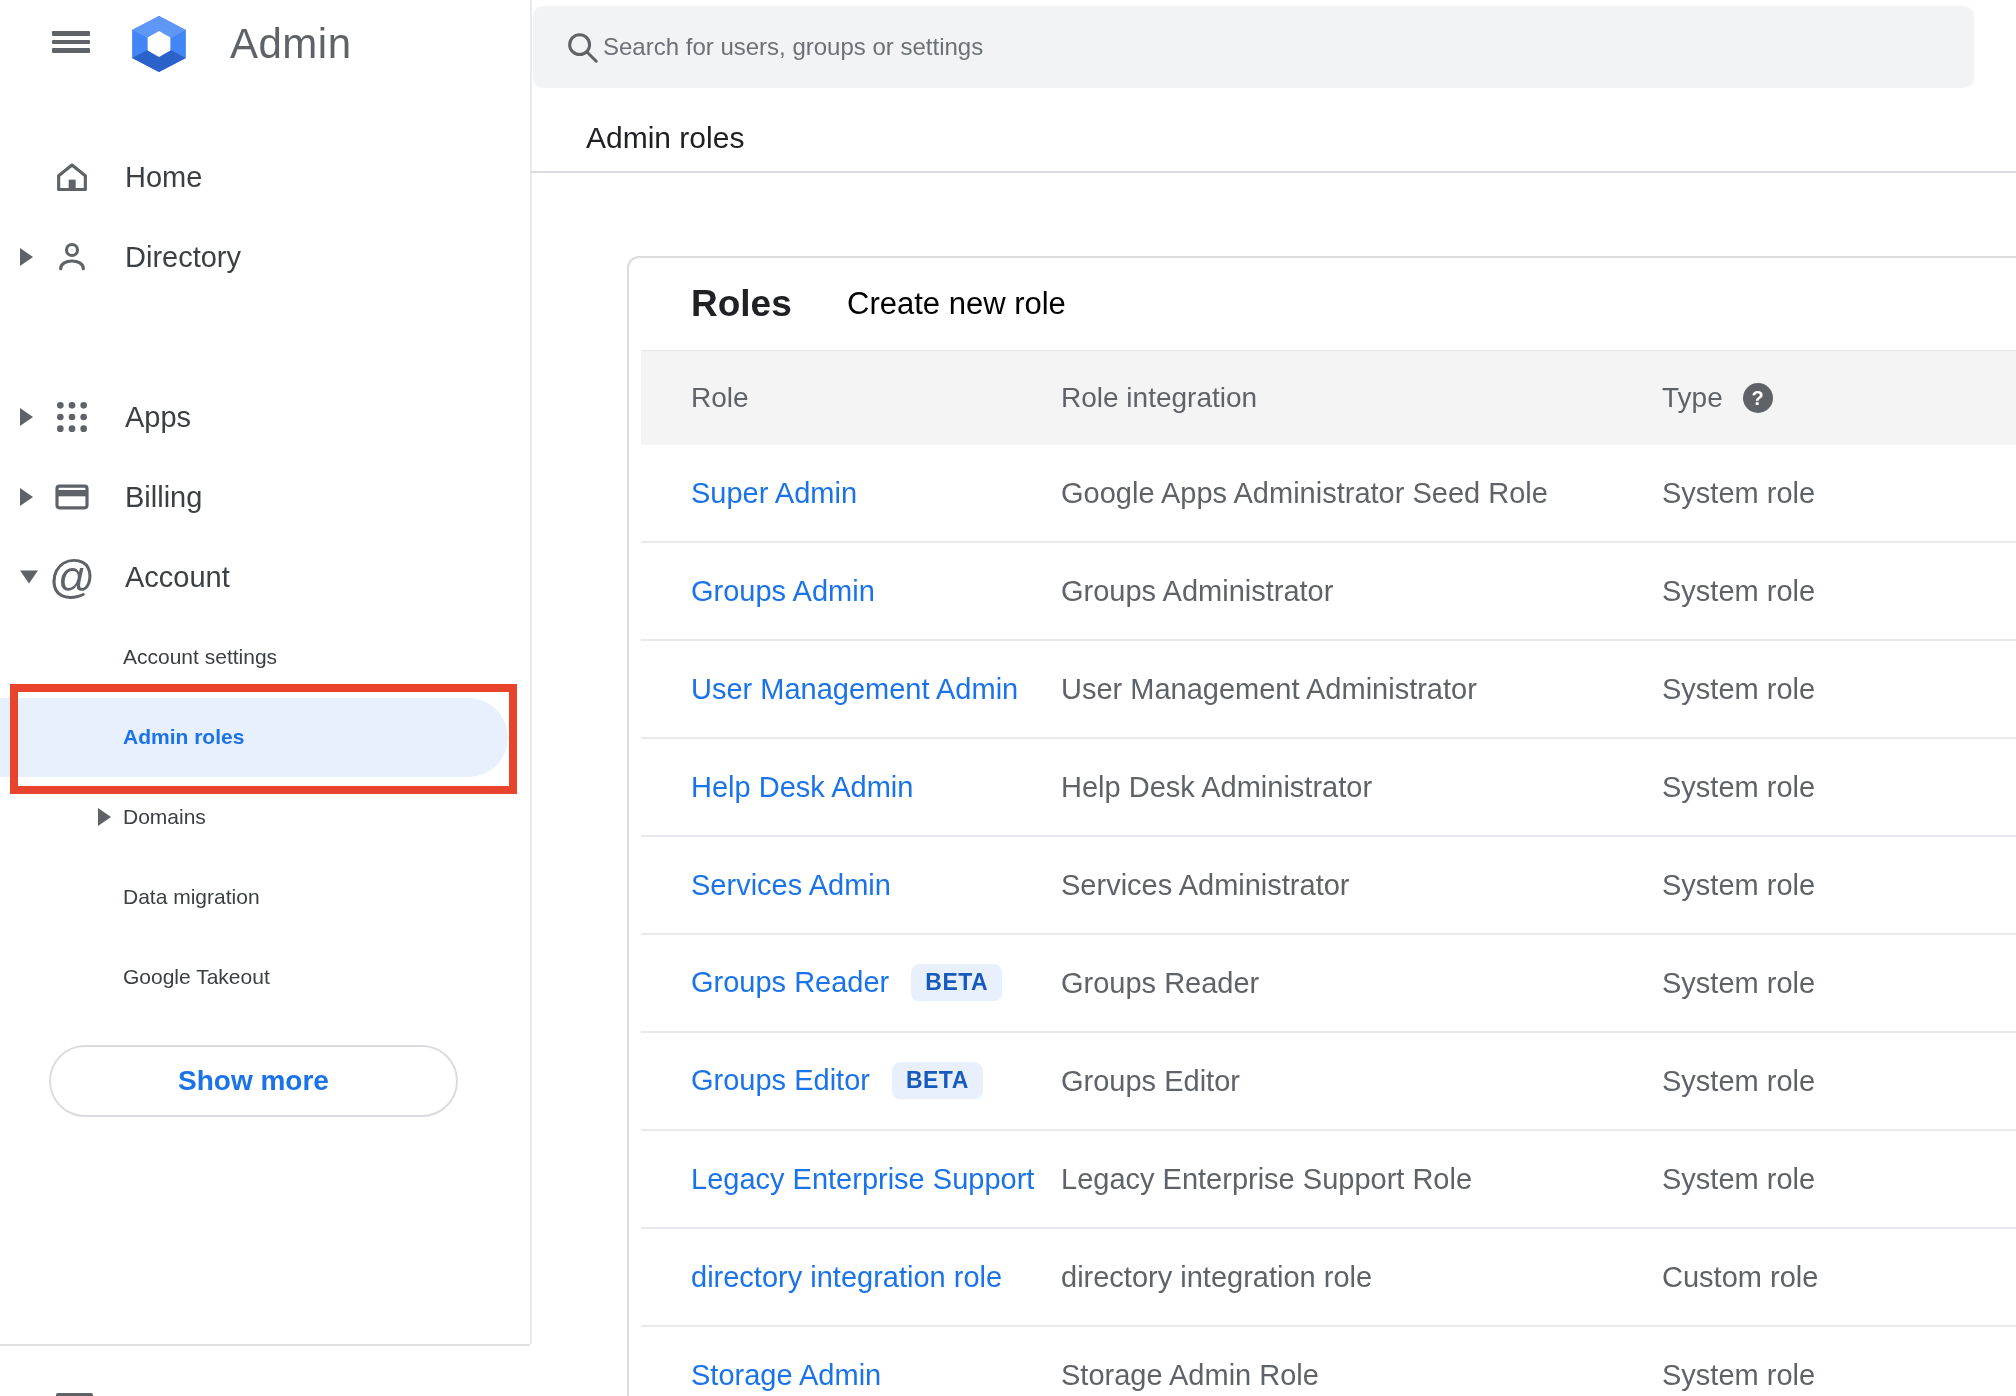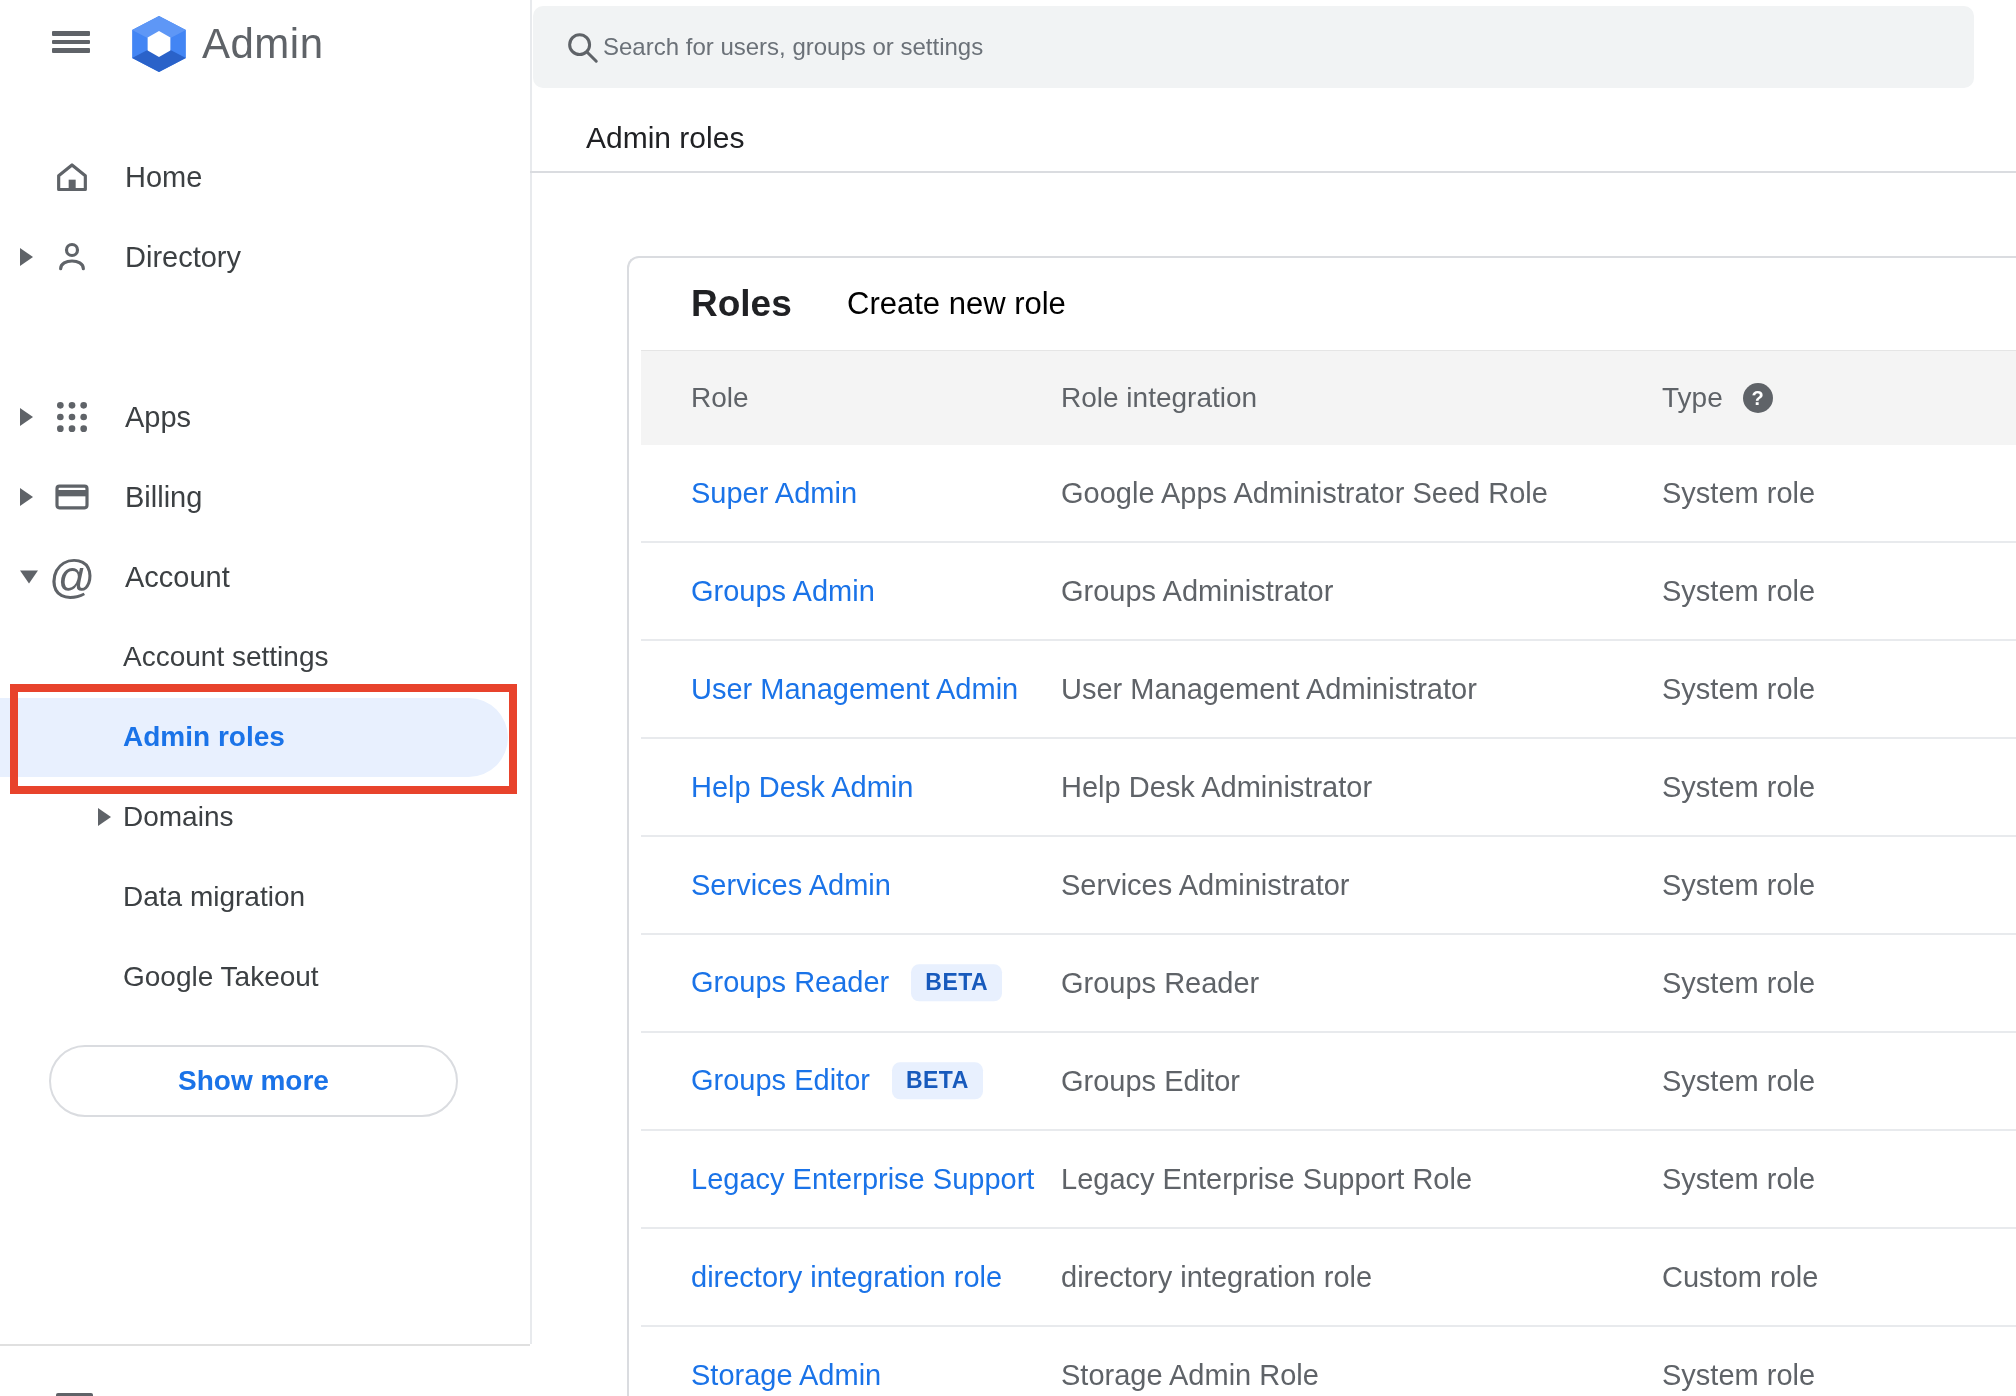--- a/index.html
+++ b/index.html
@@ -5,31 +5,31 @@
   html,body{margin:0;padding:0;}
   body{
     width:2016px;height:1396px;position:relative;overflow:hidden;
     background:#fff;font-family:"Liberation Sans","DejaVu Sans",sans-serif;
     -webkit-font-smoothing:antialiased;
   }
   
   .sidebar{position:absolute;left:0;top:0;width:530px;height:1344px;background:#fff;border-right:2px solid #e8eaed;}
   .hamburger{position:absolute;left:52px;top:31px;width:38px;height:22px;cursor:pointer;}
   .hamburger span{display:block;width:38px;height:4.5px;background:#5f6368;margin-bottom:4.2px;border-radius:1px;}
-  .brand{position:absolute;left:128px;top:14px;height:60px;display:flex;align-items:center;}
+  .brand{position:absolute;left:128px;top:14px;height:60px;display:flex;align-items:center;gap:28px;}
   .brand svg{width:62px;height:56px;}
   .brand-text{font-size:42px;color:#5f6368;margin-left:12px;letter-spacing:0.5px;}
   .nav-item,.sub-item{position:absolute;left:0;width:528px;height:80px;cursor:pointer;}
   .tri-right{width:0;height:0;border-top:9px solid transparent;border-bottom:9px solid transparent;border-left:13px solid #5f6368;}
   .tri-down{width:0;height:0;border-left:9px solid transparent;border-right:9px solid transparent;border-top:13px solid #5f6368;}
   .nav-item .tri{position:absolute;left:20px;top:50%;transform:translateY(-50%);}
   .nav-item .nicon{position:absolute;left:50px;top:50%;transform:translateY(-50%);width:44px;height:44px;display:flex;align-items:center;justify-content:center;}
   .at-glyph{font-size:46px;color:#5f6368;line-height:1;}
   .nav-item .nlabel{position:absolute;left:125px;top:50%;transform:translateY(-50%);font-size:29px;color:#3c4043;}
-  .sub-item .slabel{position:absolute;left:123px;top:50%;transform:translateY(-50%);font-size:28px;color:#3c4043;}
+  .sub-item .slabel{position:absolute;left:123px;top:50%;transform:translateY(-50%);font-size:21px;color:#3c4043;}
   .sub-item .tri{position:absolute;left:98px;top:50%;transform:translateY(-50%);}
   .sub-item.selected .slabel{color:#1a73e8;font-weight:700;}
   .sel-pill{position:absolute;left:0;top:698px;width:508px;height:79px;background:#e8f0fe;border-radius:0 40px 40px 0;}
   .red-box{position:absolute;left:10px;top:684px;width:507px;height:110px;border:8px solid #e8432c;box-sizing:border-box;z-index:5;}
   .show-more{position:absolute;left:49px;top:1045px;width:409px;height:72px;border:2px solid #dadce0;border-radius:36px;
     background:#fff;display:flex;align-items:center;justify-content:center;font-size:28px;font-weight:700;color:#1a73e8;cursor:pointer;box-sizing:border-box;}
   .side-divider{position:absolute;left:0;top:1344px;width:530px;height:2px;background:#e0e0e0;}
   .partial-icon{position:absolute;left:56px;top:1393px;width:37px;height:3px;background:#5f6368;border-radius:2px 2px 0 0;}
   
   .search-bar{position:absolute;left:533px;top:6px;width:1441px;height:82px;background:#f1f3f4;border-radius:10px;display:flex;align-items:center;}

